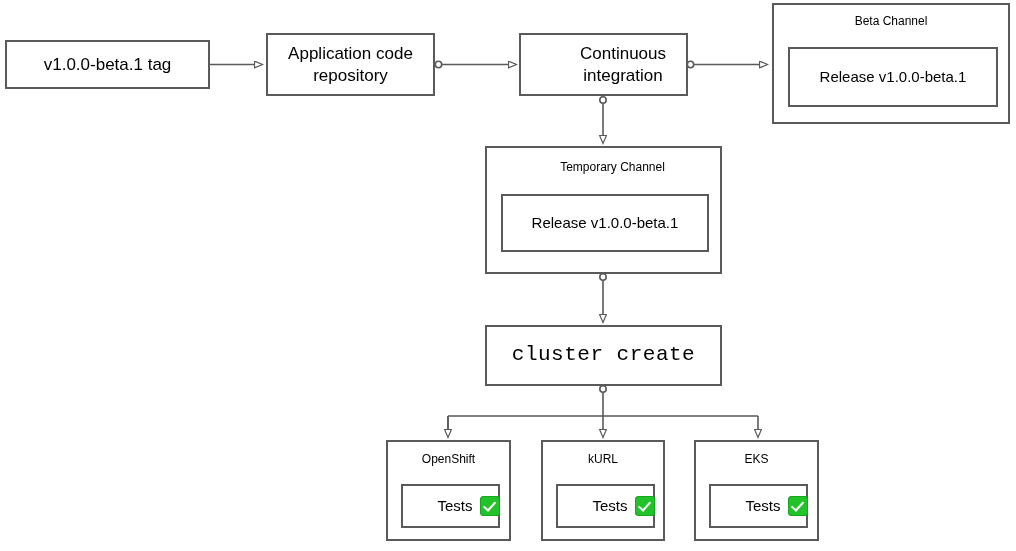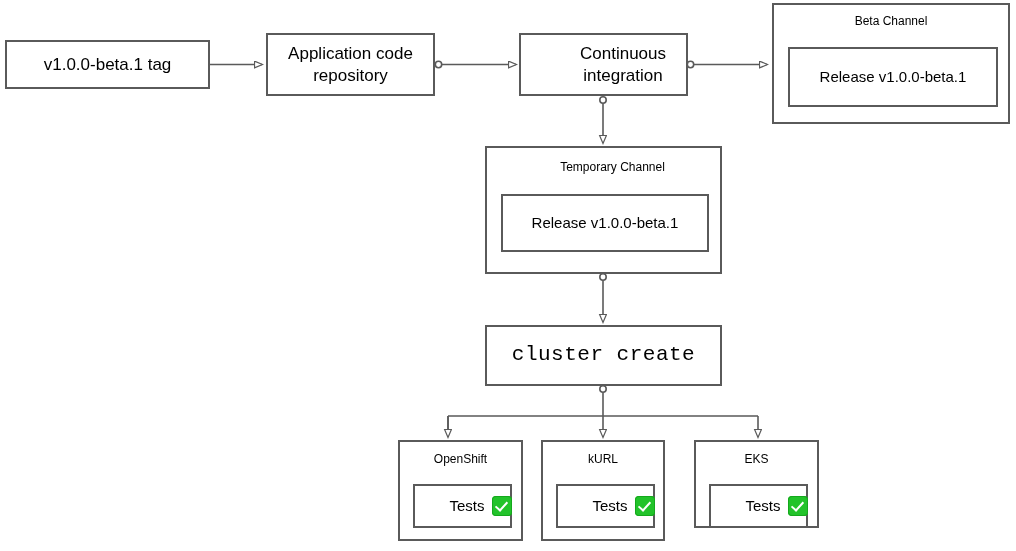--- a/index.html
+++ b/index.html
@@ -173,41 +173,41 @@
     <div class="container-title" style="top:12px;margin-left:18px;">Temporary Channel</div>
     <div class="inner-box" style="left:14px; top:46px; width:208px; height:58px;">
       <span>Release v1.0.0-beta.1</span>
     </div>
   </div>
 
   <div class="node" style="left:485px; top:325px; width:237px; height:61px;">
     <span class="mono-bold">cluster create</span>
   </div>
 
-  <div class="node container" style="left:398px; top:440px; width:125px; height:101px;">
+  <div class="node container" style="left:386px; top:440px; width:125px; height:101px;">
     <div class="container-title" style="top:10px;">OpenShift</div>
     <div class="inner-box" style="left:13px; top:42px; width:99px; height:44px;">
       <span class="tests-row">
         <span>Tests</span>
         <span class="check-badge"></span>
       </span>
     </div>
   </div>
 
   <div class="node container" style="left:541px; top:440px; width:124px; height:101px;">
     <div class="container-title" style="top:10px;">kURL</div>
     <div class="inner-box" style="left:13px; top:42px; width:99px; height:44px;">
       <span class="tests-row">
         <span>Tests</span>
         <span class="check-badge"></span>
       </span>
     </div>
   </div>
 
-  <div class="node container" style="left:694px; top:440px; width:125px; height:88px;">
+  <div class="node container" style="left:694px; top:440px; width:125px; height:101px;">
     <div class="container-title" style="top:10px;">EKS</div>
     <div class="inner-box" style="left:13px; top:42px; width:99px; height:44px;">
       <span class="tests-row">
         <span>Tests</span>
         <span class="check-badge"></span>
       </span>
     </div>
   </div>
 
 </div>

